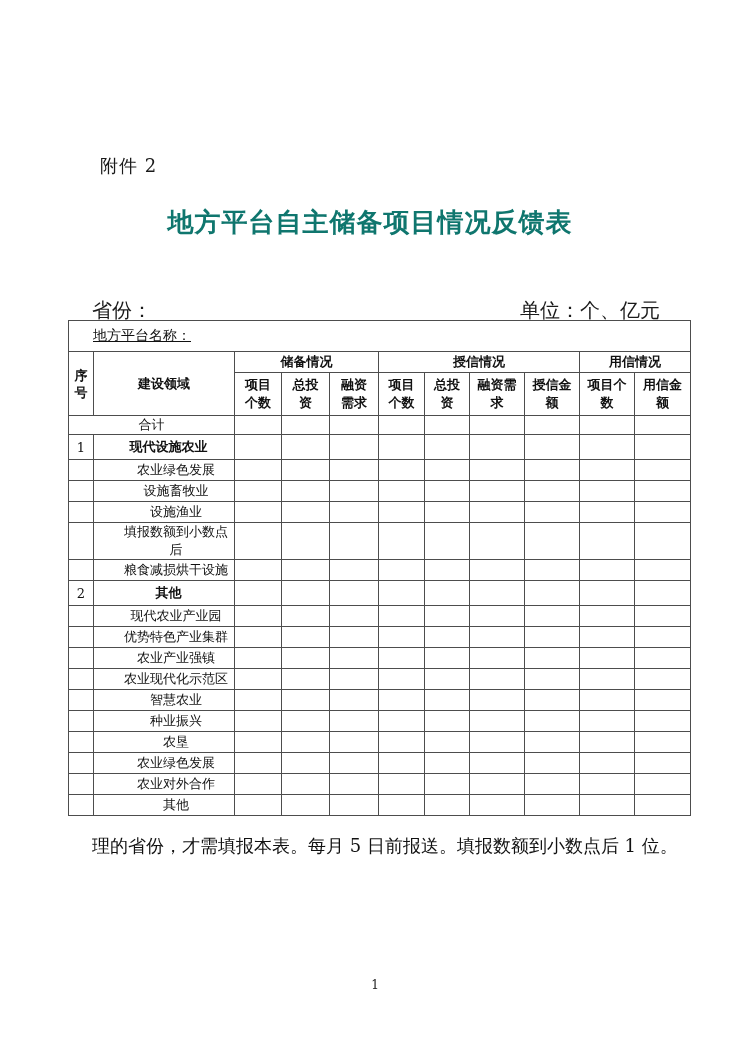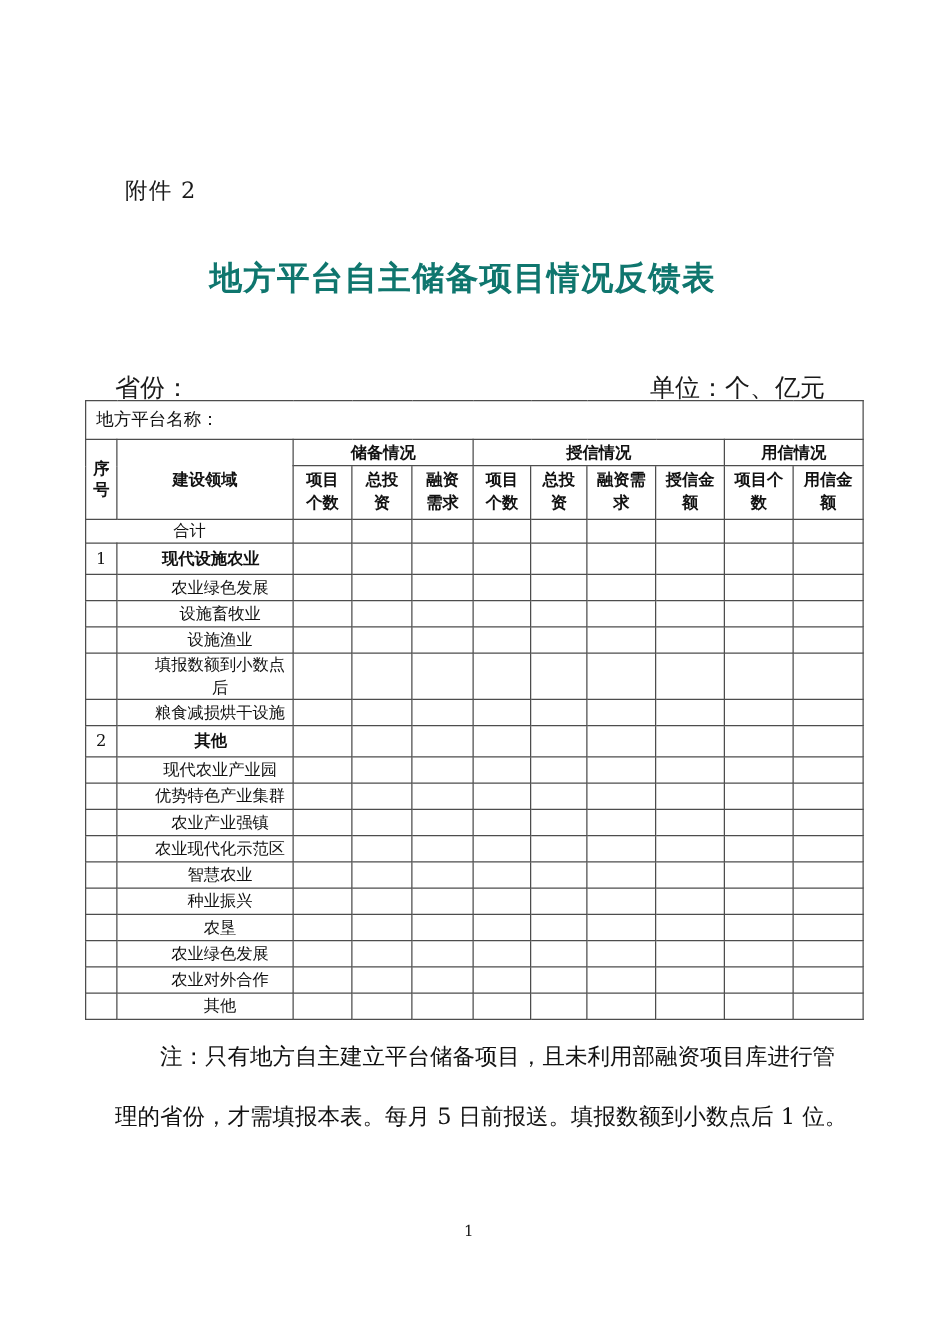--- a/index.html
+++ b/index.html
@@ -5,21 +5,21 @@
   * { margin: 0; padding: 0; box-sizing: border-box; }
   html, body { background: #ffffff; }
   body {
     width: 750px; height: 1060px;
     position: relative;
     font-family: "DejaVu Serif", "Liberation Serif", serif;
     color: #1a1a1a;
     overflow: hidden;
   }
   .attachment {
-    position: absolute; left: 100px; top: 140px;
+    position: absolute; left: 100px; top: 154px;
     font-size: 18px; letter-spacing: 1px;
   }
   .doc-title {
     position: absolute; left: 0; top: 205px; width: 740px;
     text-align: center;
     font-family: "DejaVu Sans", "Liberation Sans", sans-serif;
     font-weight: 700; font-size: 26px; letter-spacing: 1px;
     color: #0f766e;
   }
   .meta-row {
@@ -36,21 +36,21 @@
     color: #111;
   }
   table.form-table td, table.form-table th {
     border: 1px solid #4d4d4d;
     text-align: center;
     vertical-align: middle;
     font-weight: normal;
     overflow: hidden;
   }
   tr.platform-row td {
-    height: 31px; text-align: left; padding-left: 8px; font-size: 14px;
+    height: 31px; text-align: left; padding-left: 24px; font-size: 14px; text-decoration: underline;
   }
   tr.header-a th { height: 21px; font-weight: 700; }
   tr.header-b th { height: 43px; font-weight: 700; white-space: pre-line; line-height: 18px; border-radius: 11px; }
   th.seq-head { white-space: pre-line; font-weight: 700; line-height: 17px; }
   th.field-head { font-weight: 700; }
   tr.total-row td { height: 19px; }
   td.total-label { font-weight: 700; }
   tr.section-row td { height: 25px; }
   tr.sub-row td { height: 21px; }
   td.seq-cell { font-weight: 700; font-size: 13px; }
@@ -358,17 +358,16 @@
     <td></td>
     <td></td>
     <td></td>
     <td></td>
     <td></td>
   </tr>
     </tbody>
 </table>
 
 <div class="note">
-  <div class="note-line first">注：只有地方自主建立平台储备项目，且未利用部融资项目库进行管</div>
   <div class="note-line">理的省份，才需填报本表。每月 5 日前报送。填报数额到小数点后 1 位。</div>
 </div>
 
 <div class="page-number">1</div>
 
 </body></html>

